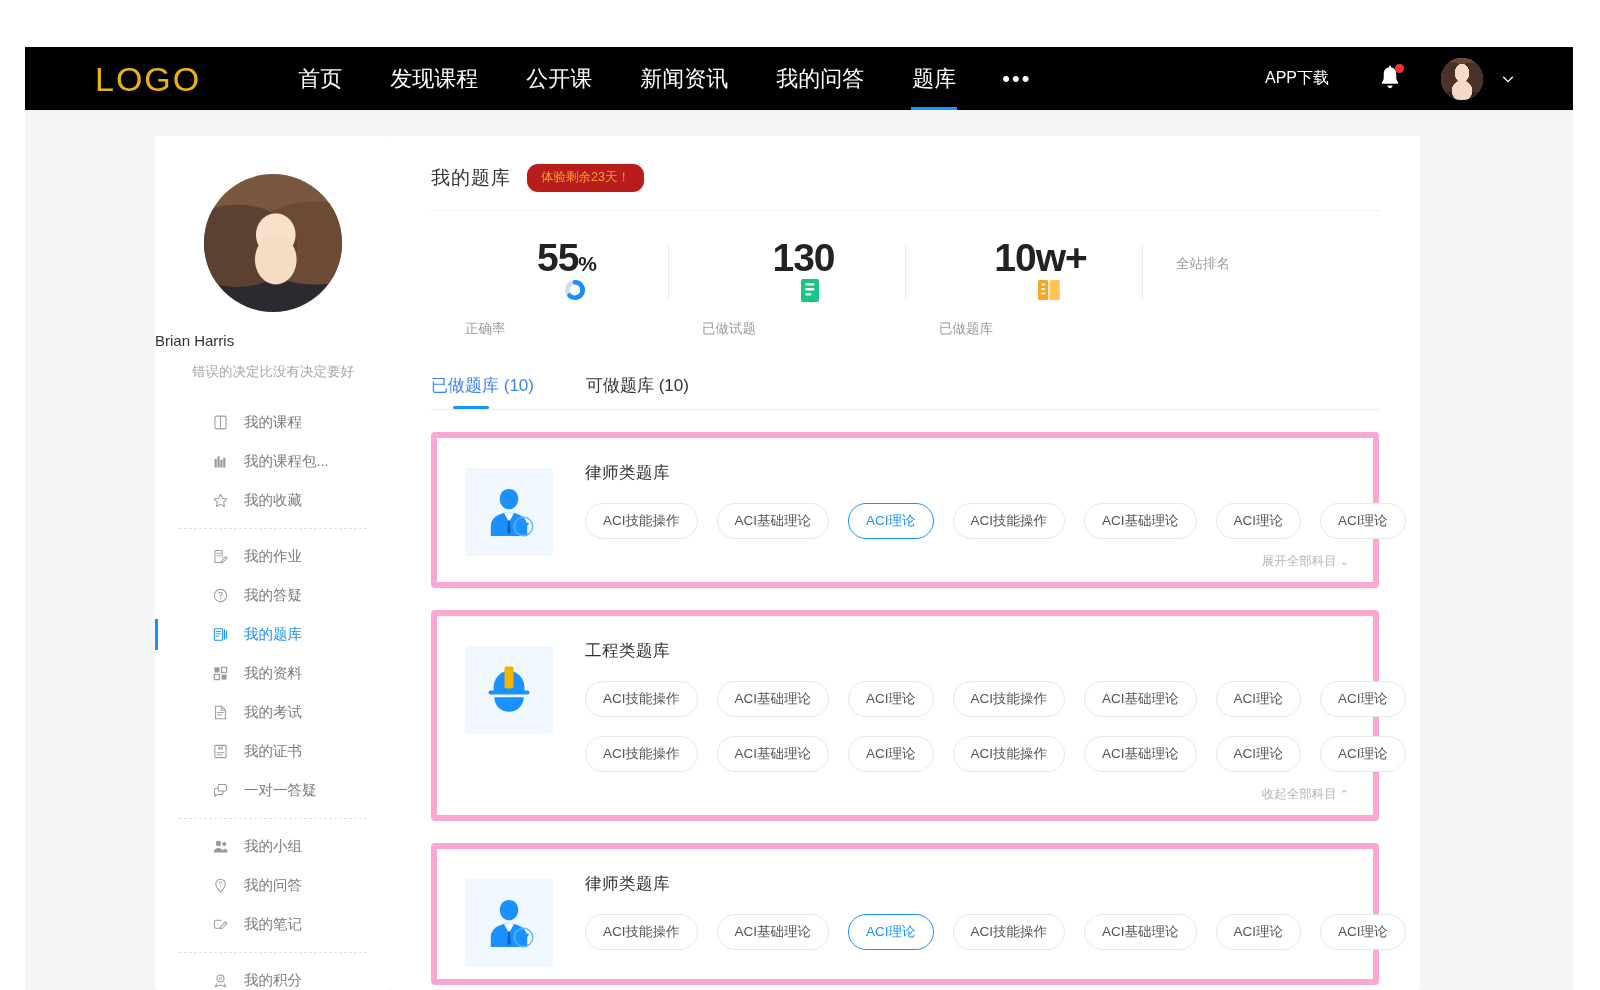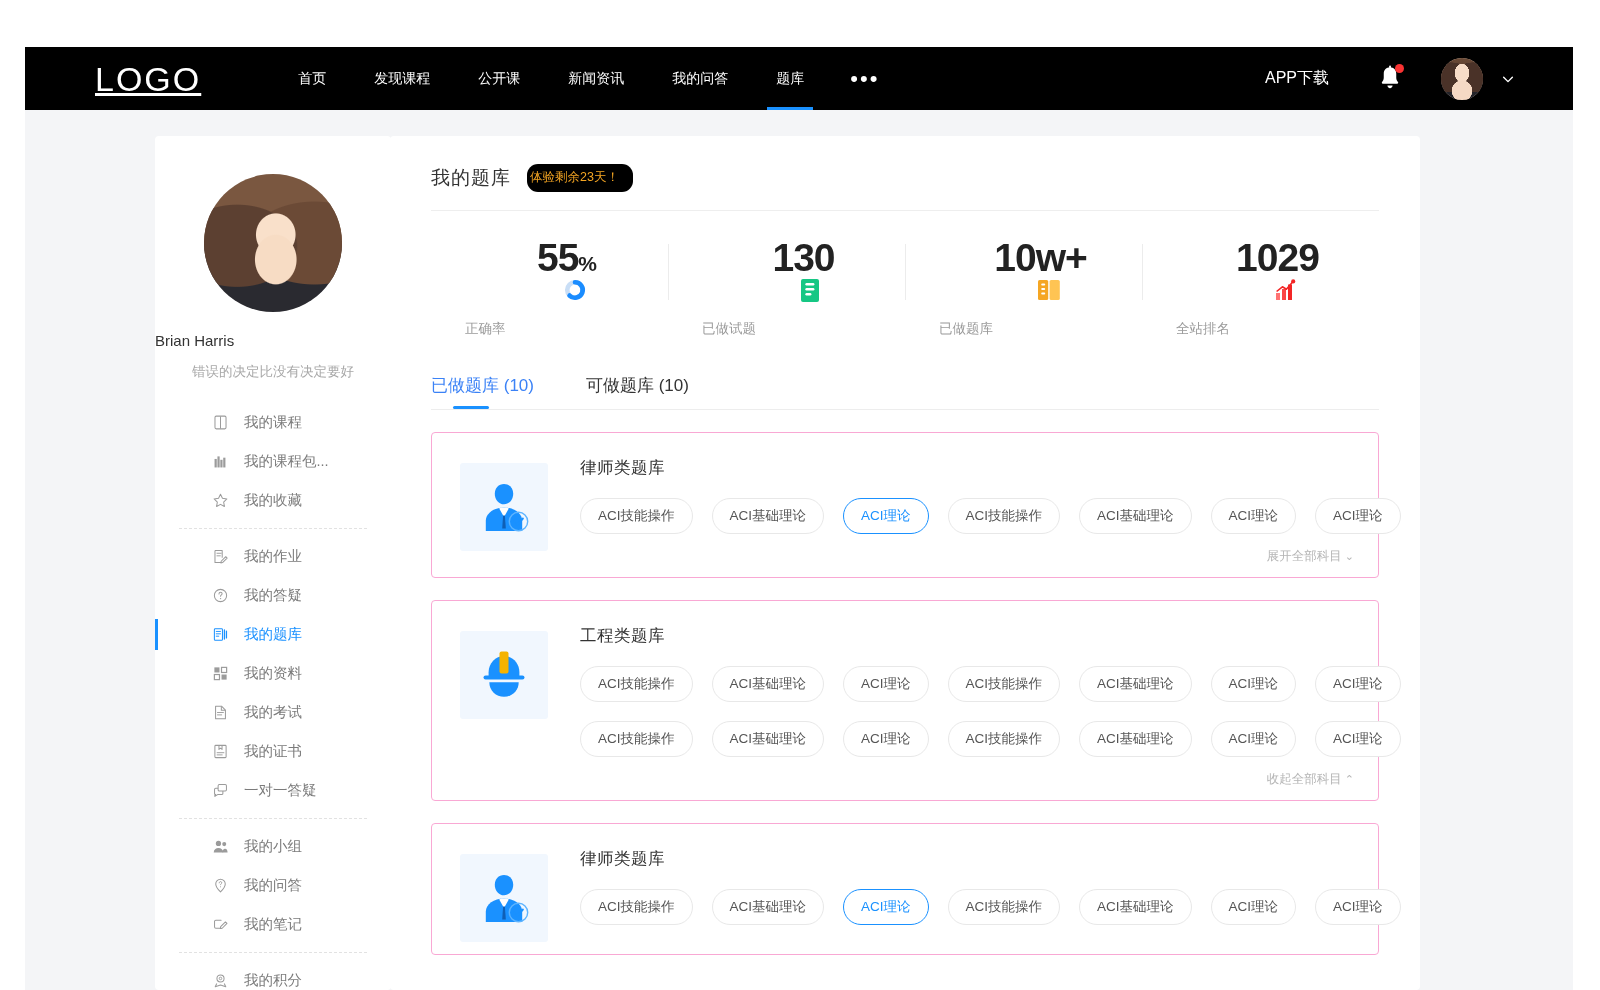--- a/index.html
+++ b/index.html
@@ -18,38 +18,37 @@
   
   .topnav {
     position: absolute;
     left: 25px; top: 47px;
     width: 1548px; height: 63px;
     background: #000000;
     display: flex; align-items: center;
   }
   .logo {
     margin-left: 70px;
-    color: #ffffff;
+    color: #eab308;
     font-size: 34px;
     letter-spacing: 2px;
     font-weight: 300;
     font-family: "Liberation Sans", sans-serif;
     line-height: 1;
     user-select: none;
-    text-decoration: underline;
   }
   .navlinks {
     display: flex; align-items: center;
     margin-left: 73px;
     height: 100%;
   }
   .navlink {
     position: relative;
     color: #ffffff;
-    font-size: 14px;
+    font-size: 22px;
     margin: 0 24px;
     height: 100%;
     display: flex; align-items: center;
     cursor: pointer;
     white-space: nowrap;
   }
   .navlink.active::after {
     content: "";
     position: absolute;
     left: 50%; transform: translateX(-50%);
@@ -202,25 +201,25 @@
     display: flex; align-items: center;
     padding: 28px 0 0 41px;
   }
   .mc-title {
     font-size: 19px;
     color: #333333;
     letter-spacing: 1px;
   }
   .trial-badge {
     margin-left: 16px;
-    background: #000000;
+    background: #b91c1c;
     color: #f5a623;
     font-size: 12.5px;
     border-radius: 11px;
-    padding: 5px 14px 6px 3px;
+    padding: 5px 14px 6px 14px;
     white-space: nowrap;
   }
   .mc-divider {
     margin: 18px 41px 0 41px;
     border-top: 1px solid #eeeeee;
   }
   
   .stats {
     display: flex;
     margin: 0 41px;
@@ -287,21 +286,21 @@
     border-radius: 2px;
     background: #1a91ff;
   }
   .tabs-line {
     margin: 0 41px;
     border-top: 1px solid #ededed;
   }
   
   .banks { margin: 22px 41px 0 41px; }
   .bank {
-    border: 1px solid #f9a8d4;
+    border: 6px solid #f9a8d4;
     border-radius: 4px;
     margin-bottom: 22px;
     padding: 22px 24px 12px 28px;
     display: flex;
     position: relative;
   }
   .bank-thumb {
     width: 88px; height: 88px;
     border-radius: 3px;
     background: #f1f7fe;
@@ -581,32 +580,20 @@
         <rect x="12.6" y="2" width="10.2" height="20" rx="1.6" fill="#ffc453"></rect>
         <rect x="4.2" y="5.6" width="4" height="2" rx="1" fill="#ffffff"></rect>
         <rect x="4.2" y="10" width="4" height="2" rx="1" fill="#ffffff"></rect>
         <rect x="4.2" y="14.4" width="4" height="2" rx="1" fill="#ffffff"></rect>
               </svg>
             </div>
           </div>
           <div class="stat-label">已做题库</div>
         </div>
         <div class="stat">
-          <div class="stat-row">
-            <div class="stat-num"><span>1029</span><span class="unit"></span></div>
-            <div class="stat-icon">
-              <svg width="24" height="24" viewBox="0 0 24 24">
-        <rect x="2" y="15" width="4" height="7" fill="#ff7272"></rect>
-        <rect x="8" y="11" width="4" height="11" fill="#fa4747"></rect>
-        <rect x="14" y="6.5" width="4" height="15.5" fill="#f32626"></rect>
-        <path d="M2.6 13.5L8.4 8.8l4 2.4 6.4-7.4" fill="none" stroke="#f32626" stroke-width="1.6" stroke-linejoin="round"></path>
-        <circle cx="19.2" cy="3.4" r="2.1" fill="#f32626"></circle>
-              </svg>
-            </div>
-          </div>
           <div class="stat-label">全站排名</div>
         </div>
       </div>
 
     <div class="tabs" id="tab-bar">
         <div class="tab active">已做题库 (10)</div>
         <div class="tab">可做题库 (10)</div>
       </div>
     <div class="tabs-line"></div>
 

